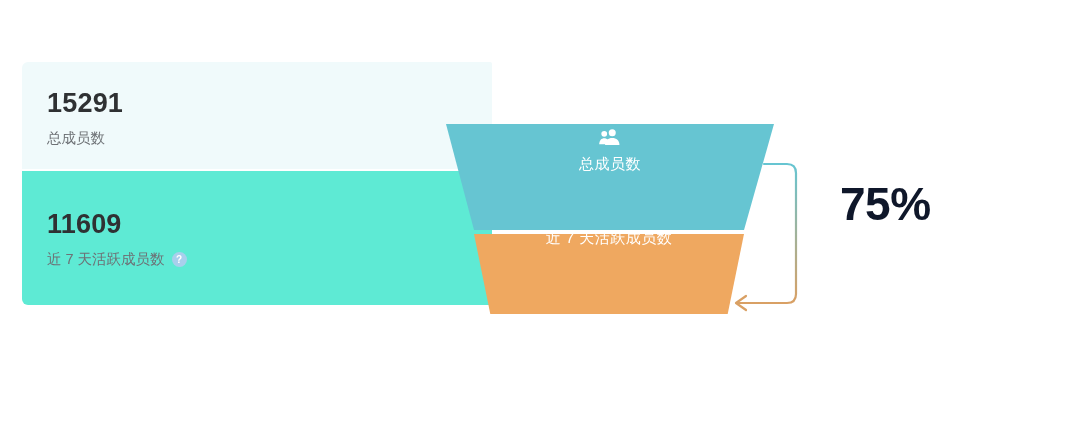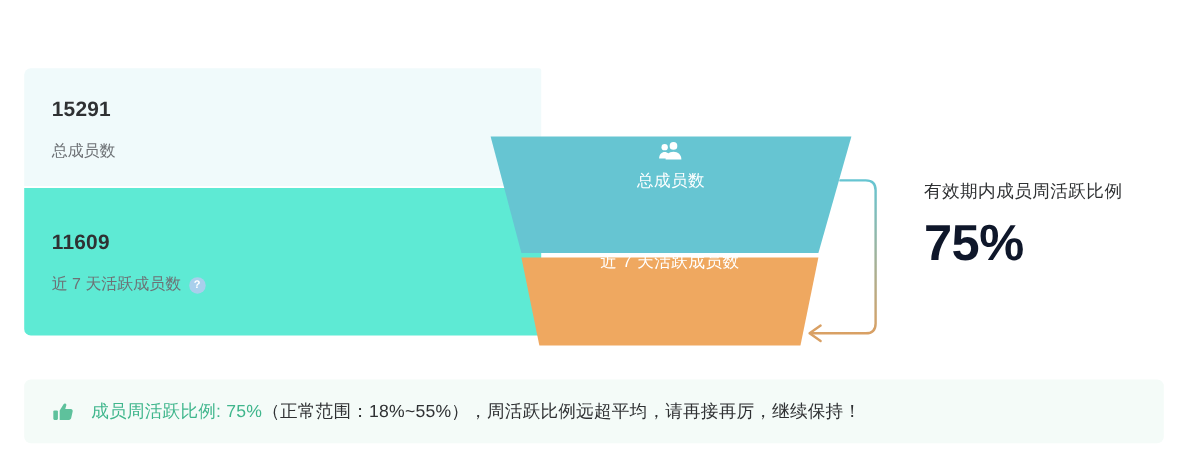--- a/index.html
+++ b/index.html
@@ -44,21 +44,21 @@
   }
   .stat-panel.bottom {
     top: 109px;
     height: 134px;
     background: #5eead4;
     border-bottom-left-radius: 6px;
   }
   .stat-value {
     position: absolute;
     left: 25px;
-    font-size: 19px;
+    font-size: 27px;
     font-weight: bold;
     color: #2f3133;
     letter-spacing: 0.2px;
     line-height: 1;
   }
   .stat-panel.top .stat-value { top: 28px; }
   .stat-panel.bottom .stat-value { top: 40px; }
 
   .stat-label-row {
     position: absolute;
@@ -216,29 +216,19 @@
         <path d="M0 18 C0 13.6 2.6 11.3 5.6 11.3 C8.6 11.3 11.2 13.6 11.2 18 Z" fill="#ffffff"></path>
       </svg>
       <span>总成员数</span>
     </div>
 
     <div class="funnel-text orange">
       <span>近 7 天活跃成员数</span>
     </div>
 
     <div class="ratio-block">
-      <div class="ratio-caption">有效期内成员周活跃比例</div>
       <div class="ratio-value">75%</div>
     </div>
 
   </div>
 
-  <div class="banner">
-    <svg class="thumb-icon" viewBox="0 0 20 20">
-      <rect x="0.5" y="8.5" width="4.4" height="9.2" rx="1.1" fill="#5ec19c"></rect>
-      <path d="M6.6 8.6 L10.3 2.6 C10.7 1.9 11.6 1.7 12.3 2.1 C12.9 2.5 13.1 3.2 12.9 3.9 L11.9 7.2 L17.2 7.2 C18.4 7.2 19.3 8.3 19 9.5 L17.6 15.9 C17.4 16.9 16.5 17.7 15.5 17.7 L6.6 17.7 Z" fill="#5ec19c"></path>
-    </svg>
-    <div class="banner-text">
-      <span class="green">成员周活跃比例: 75%</span><span>（正常范围：18%~55%）</span><span>，周活跃比例远超平均，请再接再厉，继续保持！</span>
-    </div>
-  </div>
 
 </div>
 
 </body></html>

